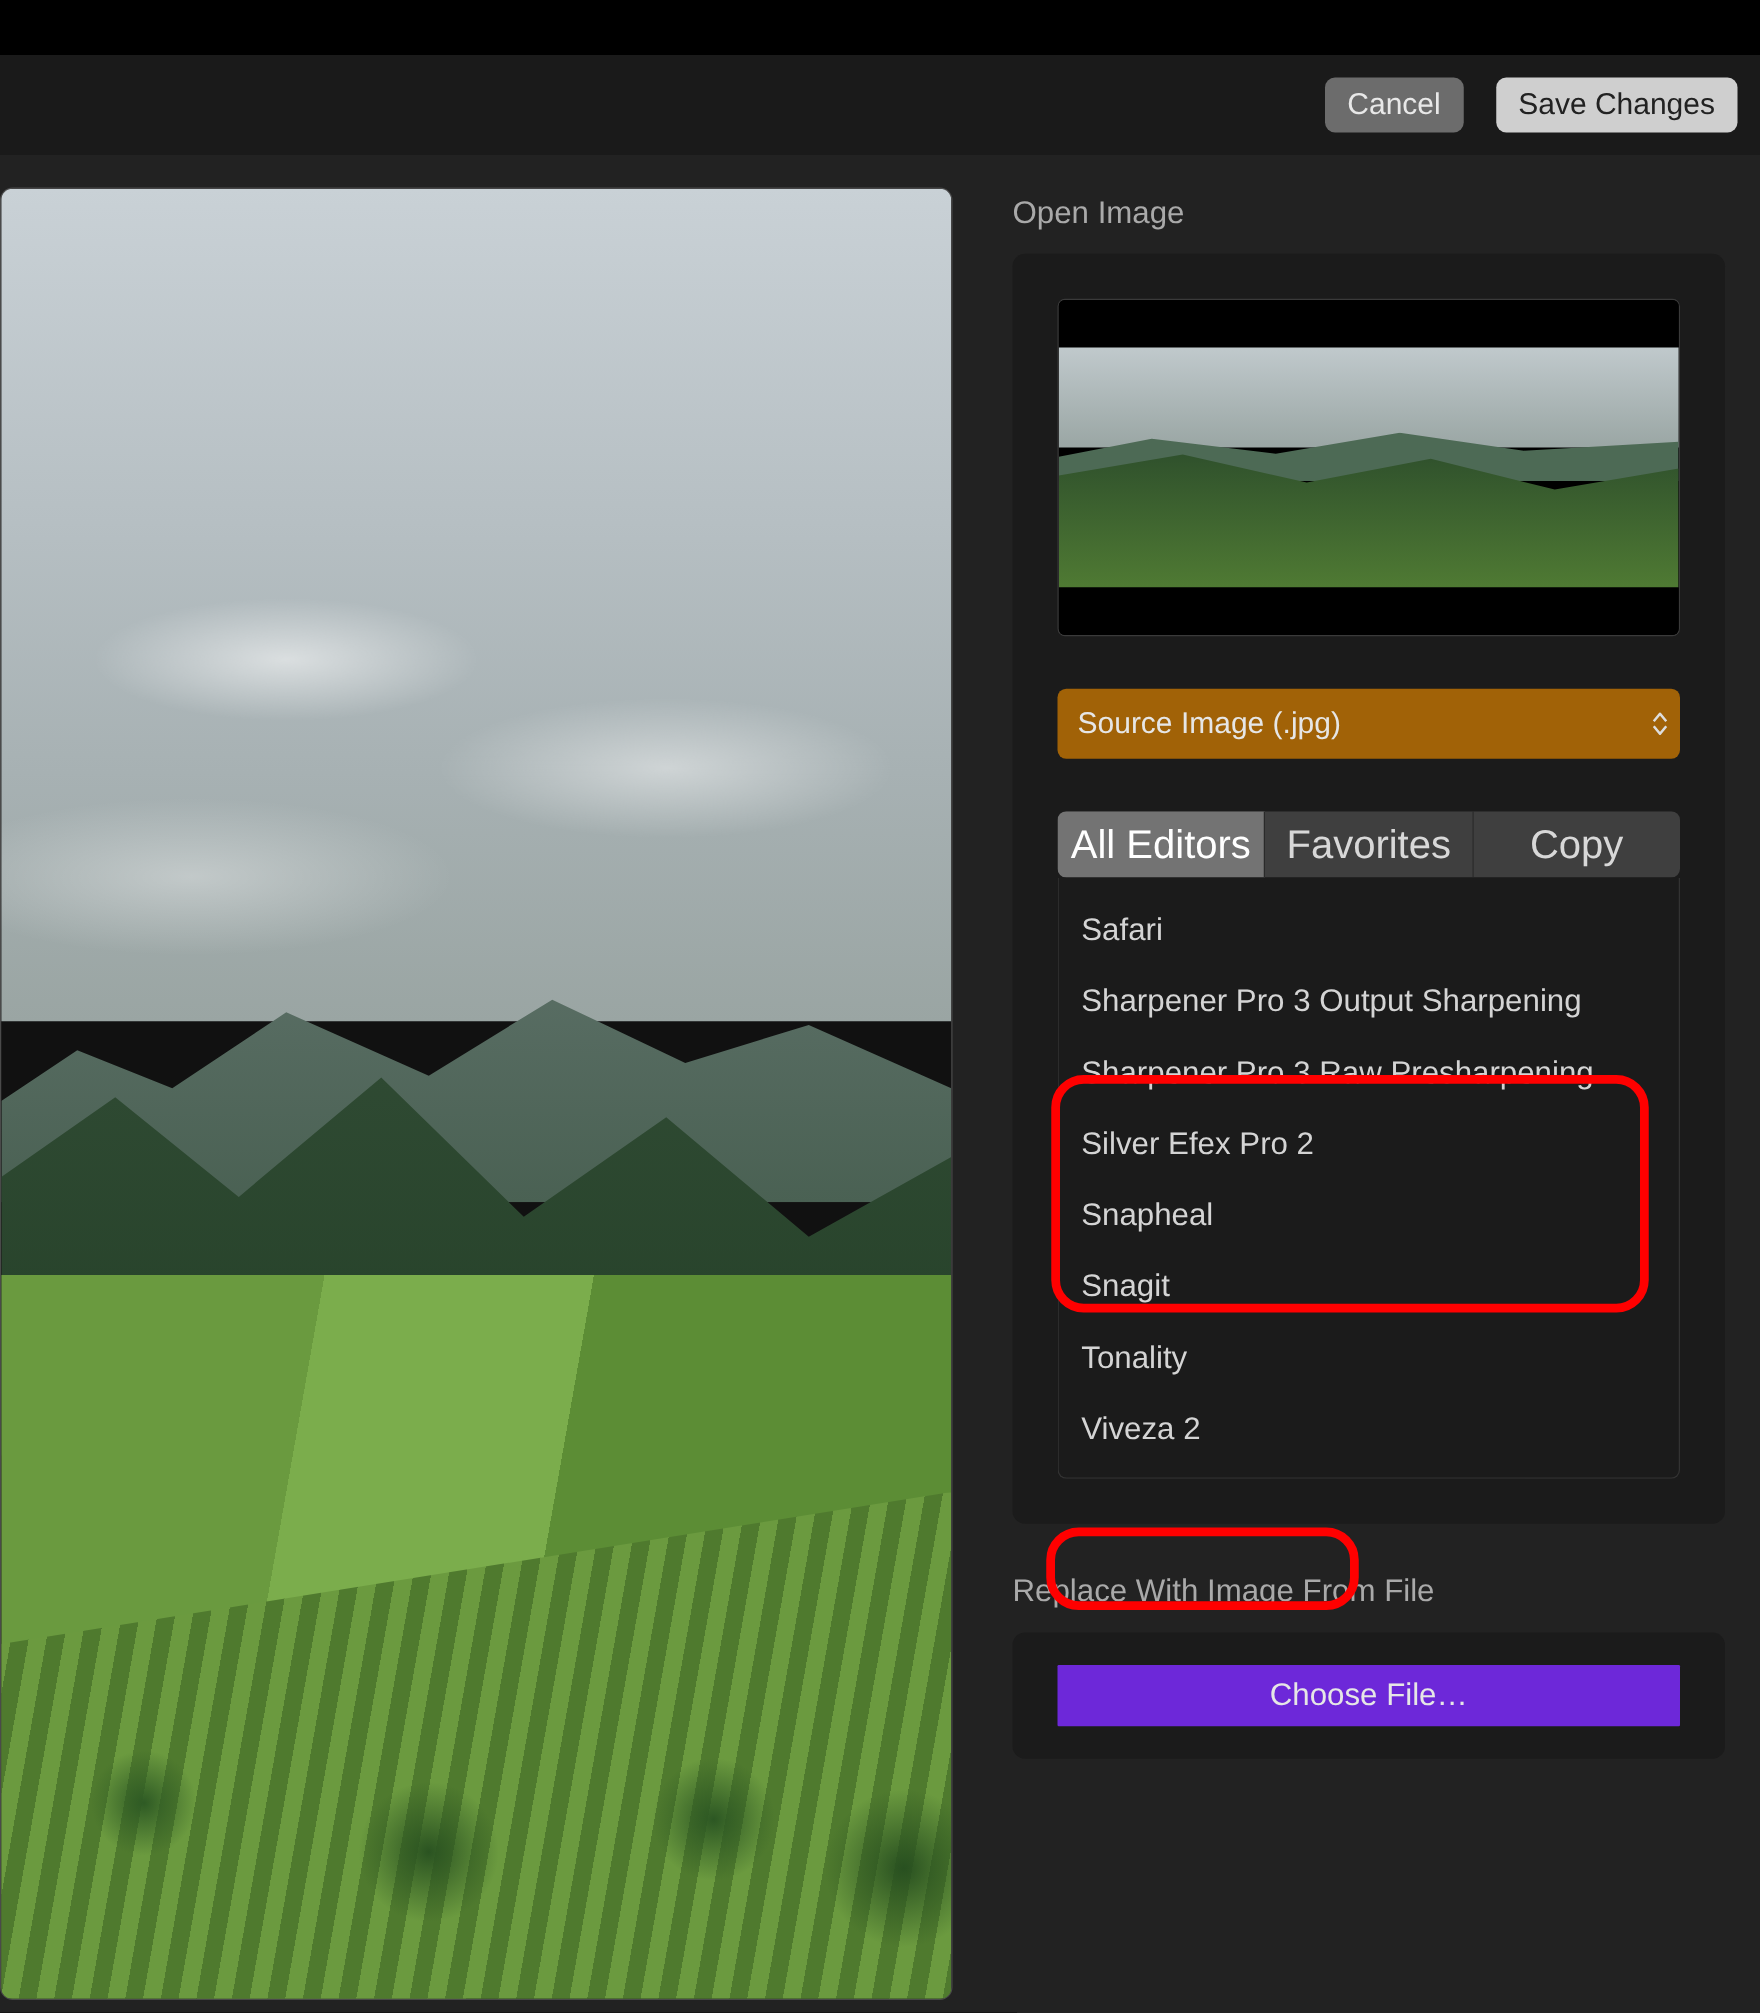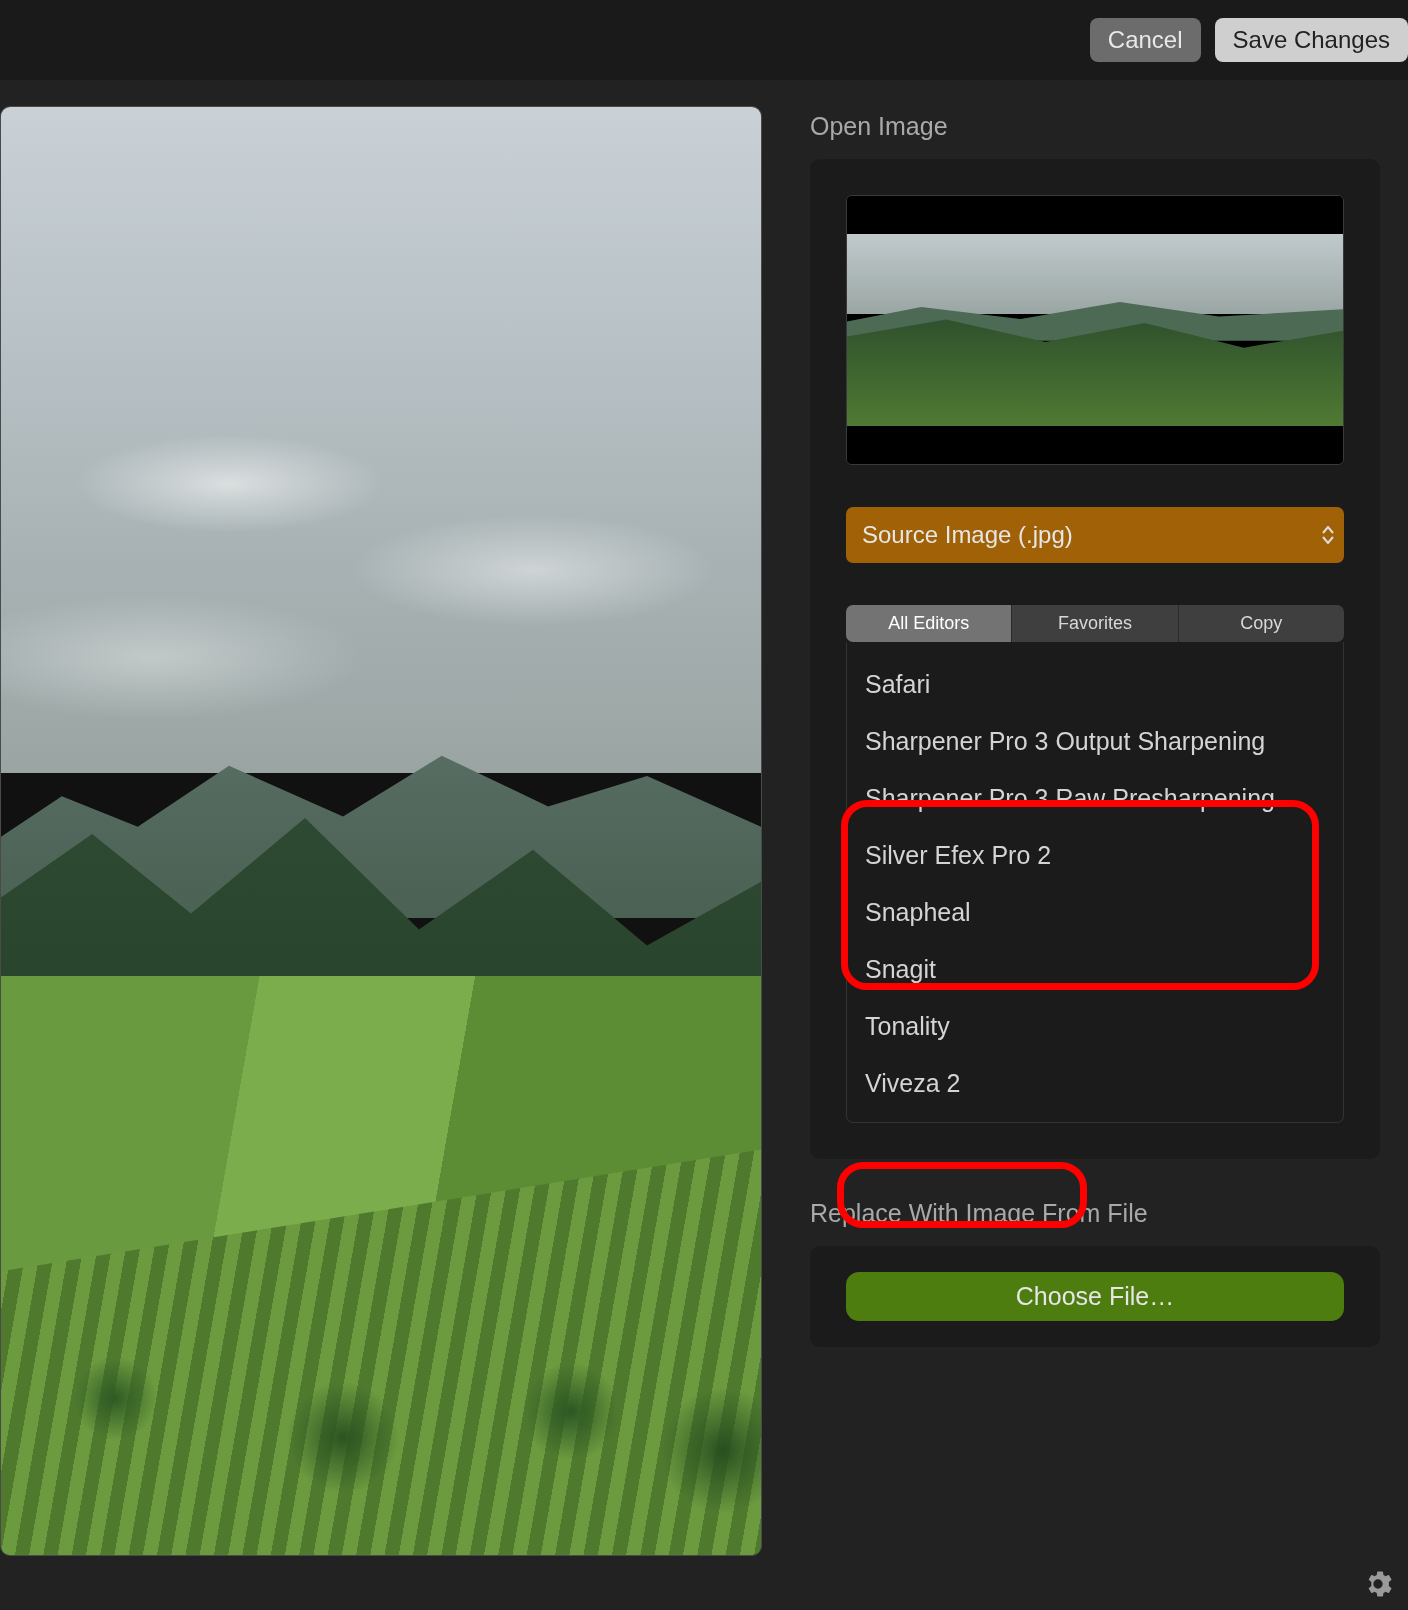--- a/index.html
+++ b/index.html
@@ -3,22 +3,24 @@
 <meta charset="utf-8">
 <style>
   * { box-sizing: border-box; margin: 0; padding: 0; }
   html, body { width: 1408px; height: 1610px; background: #000; font-family: -apple-system, "Helvetica Neue", Arial, sans-serif; color: #d7d7d7; overflow: hidden; }
 
   .toolbar {
     height: 80px;
     display: flex;
     justify-content: flex-end;
     align-items: center;
-    gap: 14px;
+    padding-right: 18px;
+    gap: 26px;
     background: #1a1a1a;
+    margin-top: 44px;
   }
   .btn {
     background: #6c6c6c;
     color: #e8e8e8;
     font-size: 24px;
     border: none;
     border-radius: 8px;
     padding: 8px 18px;
     cursor: pointer;
   }
@@ -140,21 +142,21 @@
   .seg {
     display: flex;
     border-radius: 7px;
     overflow: hidden;
     margin-bottom: 0;
   }
   .seg-btn {
     flex: 1;
     background: #3f3f3f;
     color: #d8d8d8;
-    font-size: 18px;
+    font-size: 32px;
     text-align: center;
     padding: 8px 0;
     cursor: pointer;
     border-right: 1px solid #2a2a2a;
   }
   .seg-btn:last-child { border-right: none; }
   .seg-btn.active { background: #737373; color: #fff; }
 
   .editor-list {
     border: 1px solid #333;
@@ -177,25 +179,25 @@
     pointer-events: none;
   }
 
   .choose-panel {
     background: #1b1b1b;
     border-radius: 10px;
     padding: 26px 36px;
   }
   .choose-btn {
     width: 100%;
-    background: #4d7c0f;
+    background: #6d28d9;
     color: #e6e6e6;
     font-size: 25px;
     border: none;
-    border-radius: 13px;
+    border-radius: 1px;
     padding: 10px 0;
     cursor: pointer;
   }
 
   .gear {
     position: absolute;
     right: 16px;
     bottom: 8px;
     color: #9a9a9a;
     cursor: pointer;

